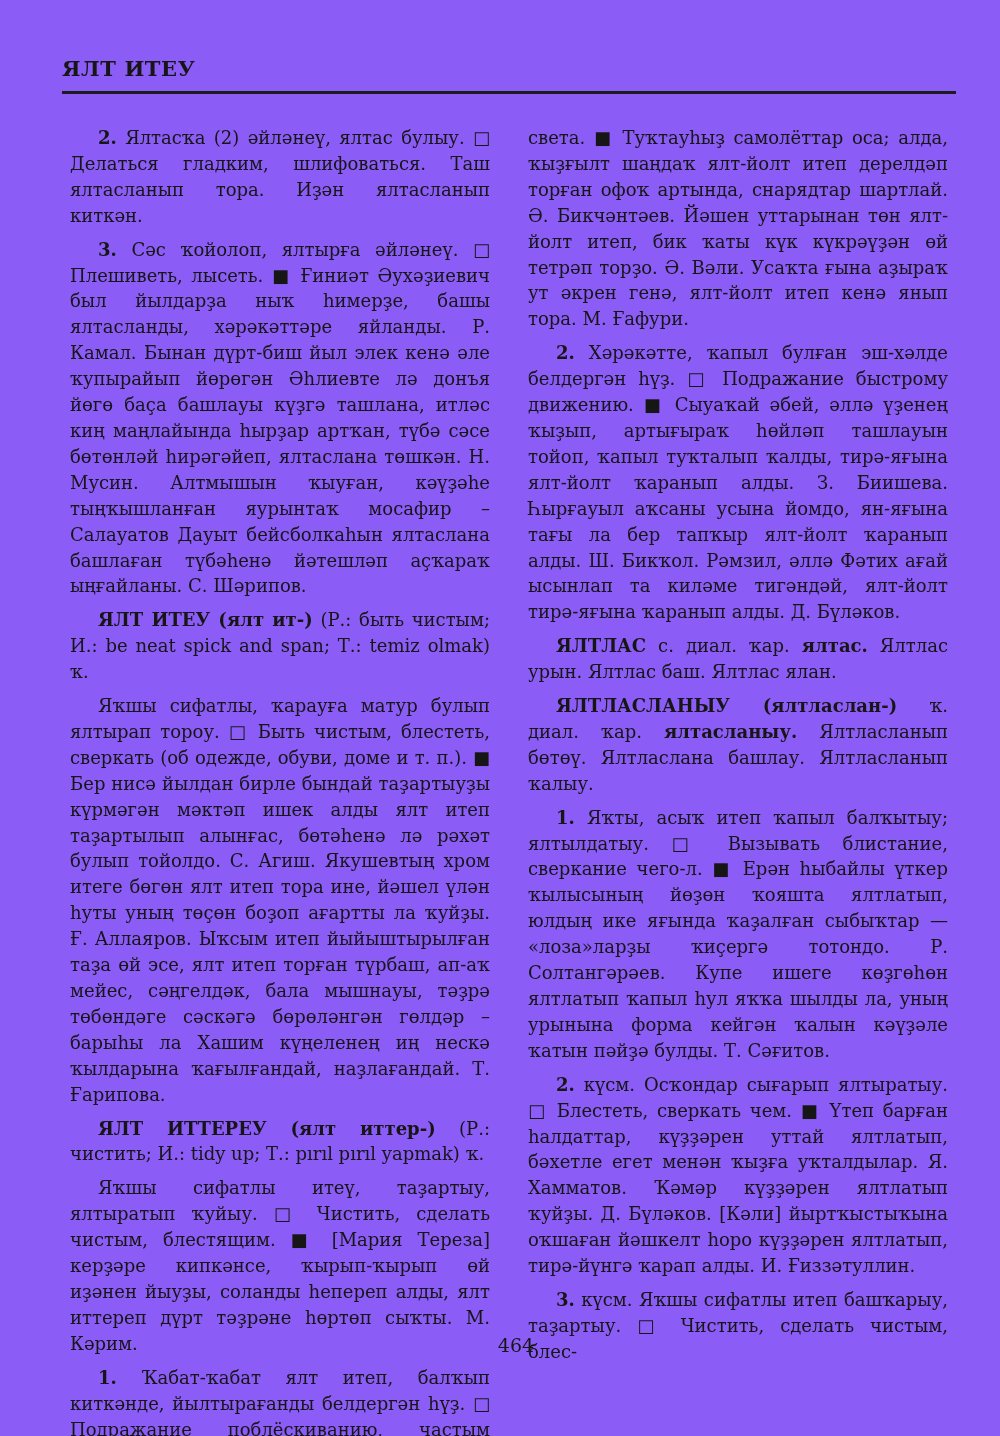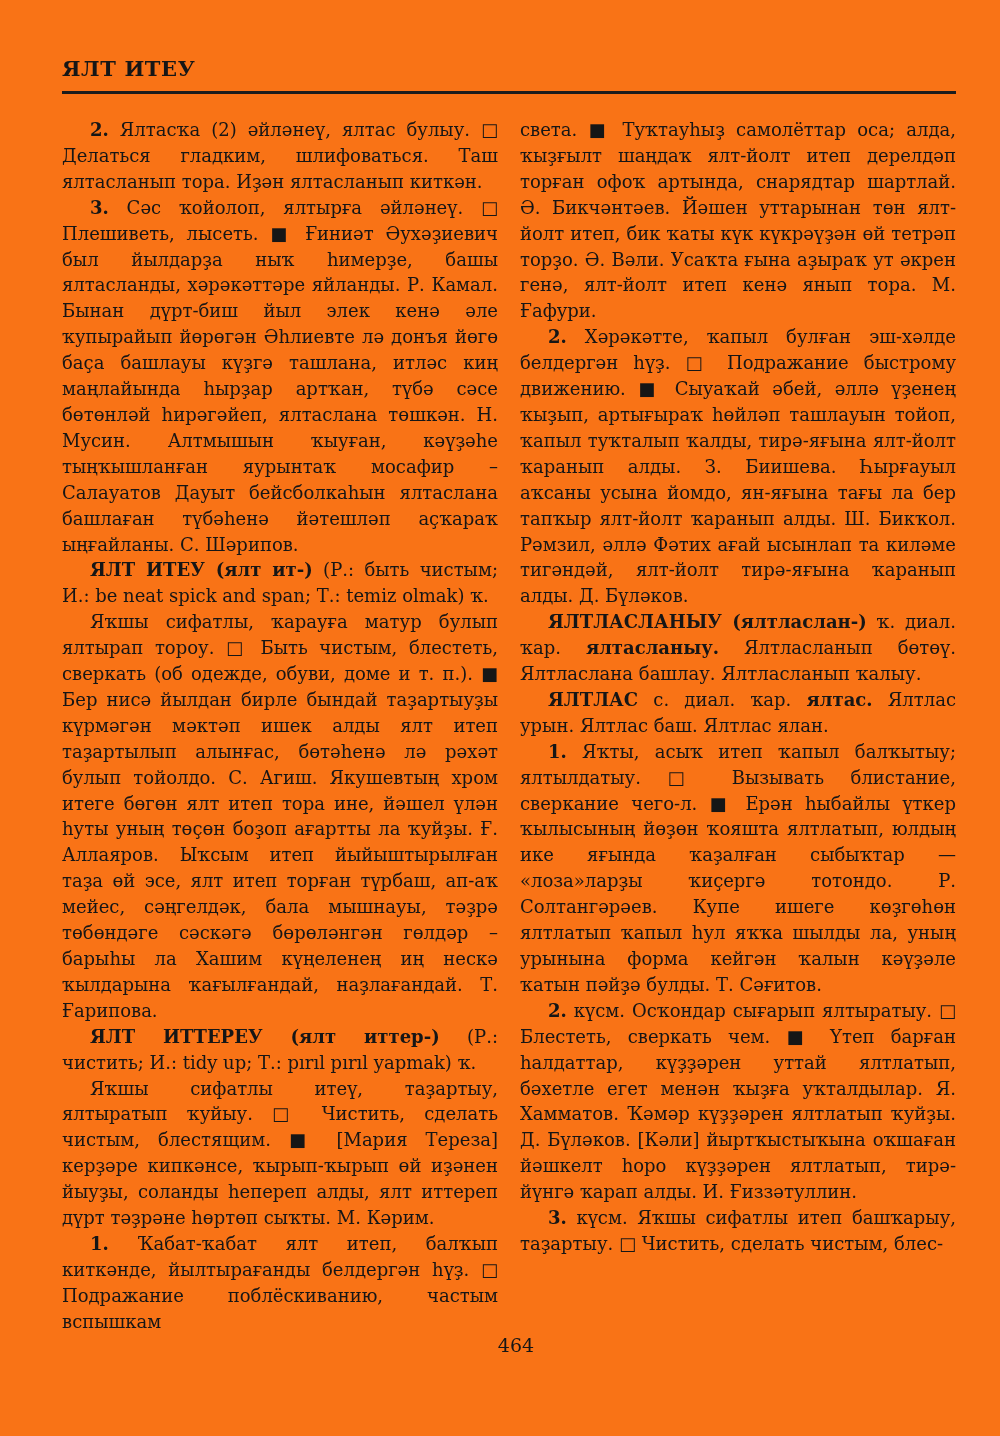--- a/index.html
+++ b/index.html
@@ -1,19 +1,19 @@
 <!DOCTYPE html>
 <html lang="ba"><head>
 <meta charset="utf-8">
 <style>
   html,body{margin:0;padding:0;}
   body{background:#ffffff;}
   .page{
     width:1000px;height:1436px;
-    background:#f97316;
+    background:#8b5cf6;
     box-sizing:border-box;
     padding:56px 44px 0 62px;
     font-family:"DejaVu Serif","Liberation Serif",serif;
     color:#161616;
     position:relative;
     overflow:hidden;
   }
   .running-head{
     font-weight:bold;
     font-size:21px;
@@ -29,21 +29,21 @@
     display:flex;
     gap:22px;
     margin-top:23px;
   }
   .col{
     width:436px;
     font-size:18px;
     line-height:25.9px;
     text-align:justify;
   }
-  p.para{margin:0;text-indent:28px;}
+  p.para{margin:8px;text-indent:28px;}
   p.para.no-indent{text-indent:0;}
   .b{font-weight:bold;}
   .i{}
   .page-number{
     position:absolute;
     left:69px;
     width:894px;
     top:1334px;
     text-align:center;
     font-size:19px;
@@ -61,21 +61,21 @@
         <p class="para"><span class="b">3.</span><span class="n"> Сәс ҡойолоп, ялтырға әйләнеү. □ Плешиветь, лысеть. ■ </span><span class="i">Ғиниәт Әухәҙиевич был йылдарҙа ныҡ һимерҙе, башы ялтасланды, хәрәкәттәре яйланды.</span><span class="n"> Р. Камал. </span><span class="i">Бынан дүрт-биш йыл элек кенә әле ҡупырайып йөрөгән Әһлиевте лә донъя йөгө баҫа башлауы күҙгә ташлана, итләс киң маңлайында һырҙар артҡан, түбә сәсе бөтөнләй һирәгәйеп, ялтаслана төшкән.</span><span class="n"> Н. Мусин. </span><span class="i">Алтмышын ҡыуған, кәүҙәһе тыңҡышланған яурынтаҡ мосафир – Салауатов Дауыт бейсболкаһын ялтаслана башлаған түбәһенә йәтешләп аҫҡараҡ ыңғайланы.</span><span class="n"> С. Шәрипов.</span></p>
         <p class="para"><span class="b">ЯЛТ ИТЕУ (ялт ит-)</span><span class="n"> (Р.: быть чистым; И.: be neat spick and span; Т.: temiz olmak) </span><span class="i">ҡ.</span></p>
         <p class="para"><span class="n">Яҡшы сифатлы, ҡарауға матур булып ялтырап тороу. □ Быть чистым, блестеть, сверкать </span><span class="i">(об одежде, обуви, доме и т. п.).</span><span class="n"> ■ </span><span class="i">Бер нисә йылдан бирле бындай таҙартыуҙы күрмәгән мәктәп ишек алды ялт итеп таҙартылып алынғас, бөтәһенә лә рәхәт булып тойолдо.</span><span class="n"> С. Агиш. </span><span class="i">Якушевтың хром итеге бөгөн ялт итеп тора ине, йәшел үлән һуты уның төҫөн боҙоп ағартты ла ҡуйҙы.</span><span class="n"> Ғ. Аллаяров. </span><span class="i">Ыҡсым итеп йыйыштырылған таҙа өй эсе, ялт итеп торған түрбаш, ап-аҡ мейес, сәңгелдәк, бала мышнауы, тәҙрә төбөндәге сәскәгә бөрөләнгән гөлдәр – барыһы ла Хашим күңеленең иң нескә ҡылдарына ҡағылғандай, наҙлағандай.</span><span class="n"> Т. Ғарипова.</span></p>
         <p class="para"><span class="b">ЯЛТ ИТТЕРЕУ (ялт иттер-)</span><span class="n"> (Р.: чистить; И.: tidy up;  Т.: pırıl pırıl yapmak) </span><span class="i">ҡ.</span></p>
         <p class="para"><span class="n">Яҡшы сифатлы итеү, таҙартыу, ялтыратып ҡуйыу. □ Чистить, сделать чистым, блестящим. ■ </span><span class="i">[Мария Тереза] керҙәре кипкәнсе, ҡырып-ҡырып өй иҙәнен йыуҙы, соланды һепереп алды, ялт иттереп дүрт тәҙрәне һөртөп сыҡты.</span><span class="n"> М. Кәрим.</span></p>
         <p class="para"><span class="b">1.</span><span class="n"> Ҡабат-ҡабат ялт итеп, балҡып киткәнде, йылтырағанды белдергән һүҙ. □ Подражание поблёскиванию, частым вспышкам</span></p>
       </div>
     <div class="col">
         <p class="para no-indent"><span class="n">света. ■ </span><span class="i">Туҡтауһыҙ самолёттар оса; алда, ҡыҙғылт шаңдаҡ ялт-йолт итеп дерелдәп торған офоҡ артында, снарядтар шартлай.</span><span class="n"> Ә. Бикчәнтәев. </span><span class="i">Йәшен уттарынан төн ялт-йолт итеп, бик ҡаты күк күкрәүҙән өй тетрәп торҙо.</span><span class="n"> Ә. Вәли. </span><span class="i">Усаҡта ғына аҙыраҡ ут әкрен генә, ялт-йолт итеп кенә янып тора.</span><span class="n"> М. Ғафури.</span></p>
         <p class="para"><span class="b">2.</span><span class="n"> Хәрәкәтте, ҡапыл булған эш-хәлде белдергән һүҙ. □ Подражание быстрому движению. ■ </span><span class="i">Сыуаҡай әбей, әллә үҙенең ҡыҙып, артығыраҡ һөйләп ташлауын тойоп, ҡапыл туҡталып ҡалды, тирә-яғына ялт-йолт ҡаранып алды.</span><span class="n"> З. Биишева. </span><span class="i">Һырғауыл аҡсаны усына йомдо, ян-яғына тағы ла бер тапҡыр ялт-йолт ҡаранып алды.</span><span class="n"> Ш. Бикҡол. </span><span class="i">Рәмзил, әллә Фәтих ағай ысынлап та киләме тигәндәй, ялт-йолт тирә-яғына ҡаранып алды.</span><span class="n"> Д. Бүләков.</span></p>
+        <p class="para"><span class="b">ЯЛТЛАС</span><span class="n"> </span><span class="i">с. диал. ҡар.</span><span class="n"> </span><span class="b">ялтас.</span><span class="n"> </span><span class="i">Ялтлас урын. Ялтлас баш. Ялтлас ялан.</span></p>
         <p class="para"><span class="b">ЯЛТЛАСЛАНЫУ (ялтласлан-)</span><span class="n"> </span><span class="i">ҡ. диал. ҡар.</span><span class="n"> </span><span class="b">ялтасланыу.</span><span class="n"> </span><span class="i">Ялтласланып бөтөү. Ялтласлана башлау. Ялтласланып ҡалыу.</span></p>
-        <p class="para"><span class="b">ЯЛТЛАС</span><span class="n"> </span><span class="i">с. диал. ҡар.</span><span class="n"> </span><span class="b">ялтас.</span><span class="n"> </span><span class="i">Ялтлас урын. Ялтлас баш. Ялтлас ялан.</span></p>
         <p class="para"><span class="b">1.</span><span class="n"> Яҡты, асыҡ итеп ҡапыл балҡытыу; ялтылдатыу. □ Вызывать блистание, сверкание </span><span class="i">чего-л.</span><span class="n"> ■ </span><span class="i">Ерән һыбайлы үткер ҡылысының йөҙөн ҡояшта ялтлатып, юлдың ике яғында ҡаҙалған сыбыҡтар — «лоза»ларҙы ҡиҫергә тотондо.</span><span class="n"> Р. Солтангәрәев. </span><span class="i">Купе ишеге көҙгөһөн ялтлатып ҡапыл һул яҡҡа шылды ла, уның урынына форма кейгән ҡалын кәүҙәле ҡатын пәйҙә булды.</span><span class="n"> Т. Сәғитов.</span></p>
         <p class="para"><span class="b">2.</span><span class="n"> </span><span class="i">күсм.</span><span class="n"> Осҡондар сығарып ялтыратыу. □ Блестеть, сверкать </span><span class="i">чем.</span><span class="n"> ■ </span><span class="i">Үтеп барған һалдаттар, күҙҙәрен уттай ялтлатып, бәхетле егет менән ҡыҙға уҡталдылар.</span><span class="n"> Я. Хамматов. </span><span class="i">Ҡәмәр күҙҙәрен ялтлатып ҡуйҙы.</span><span class="n"> Д. Бүләков. </span><span class="i">[Кәли] йыртҡыстыҡына оҡшаған йәшкелт һоро күҙҙәрен ялтлатып, тирә-йүнгә ҡарап алды.</span><span class="n"> И. Ғиззәтуллин.</span></p>
         <p class="para"><span class="b">3.</span><span class="n"> </span><span class="i">күсм.</span><span class="n"> Яҡшы сифатлы итеп башҡарыу, таҙартыу. □ Чистить, сделать чистым, блес-</span></p>
       </div>
   </div>
   <div class="page-number">464</div>
 </div>
 
 </body></html>

